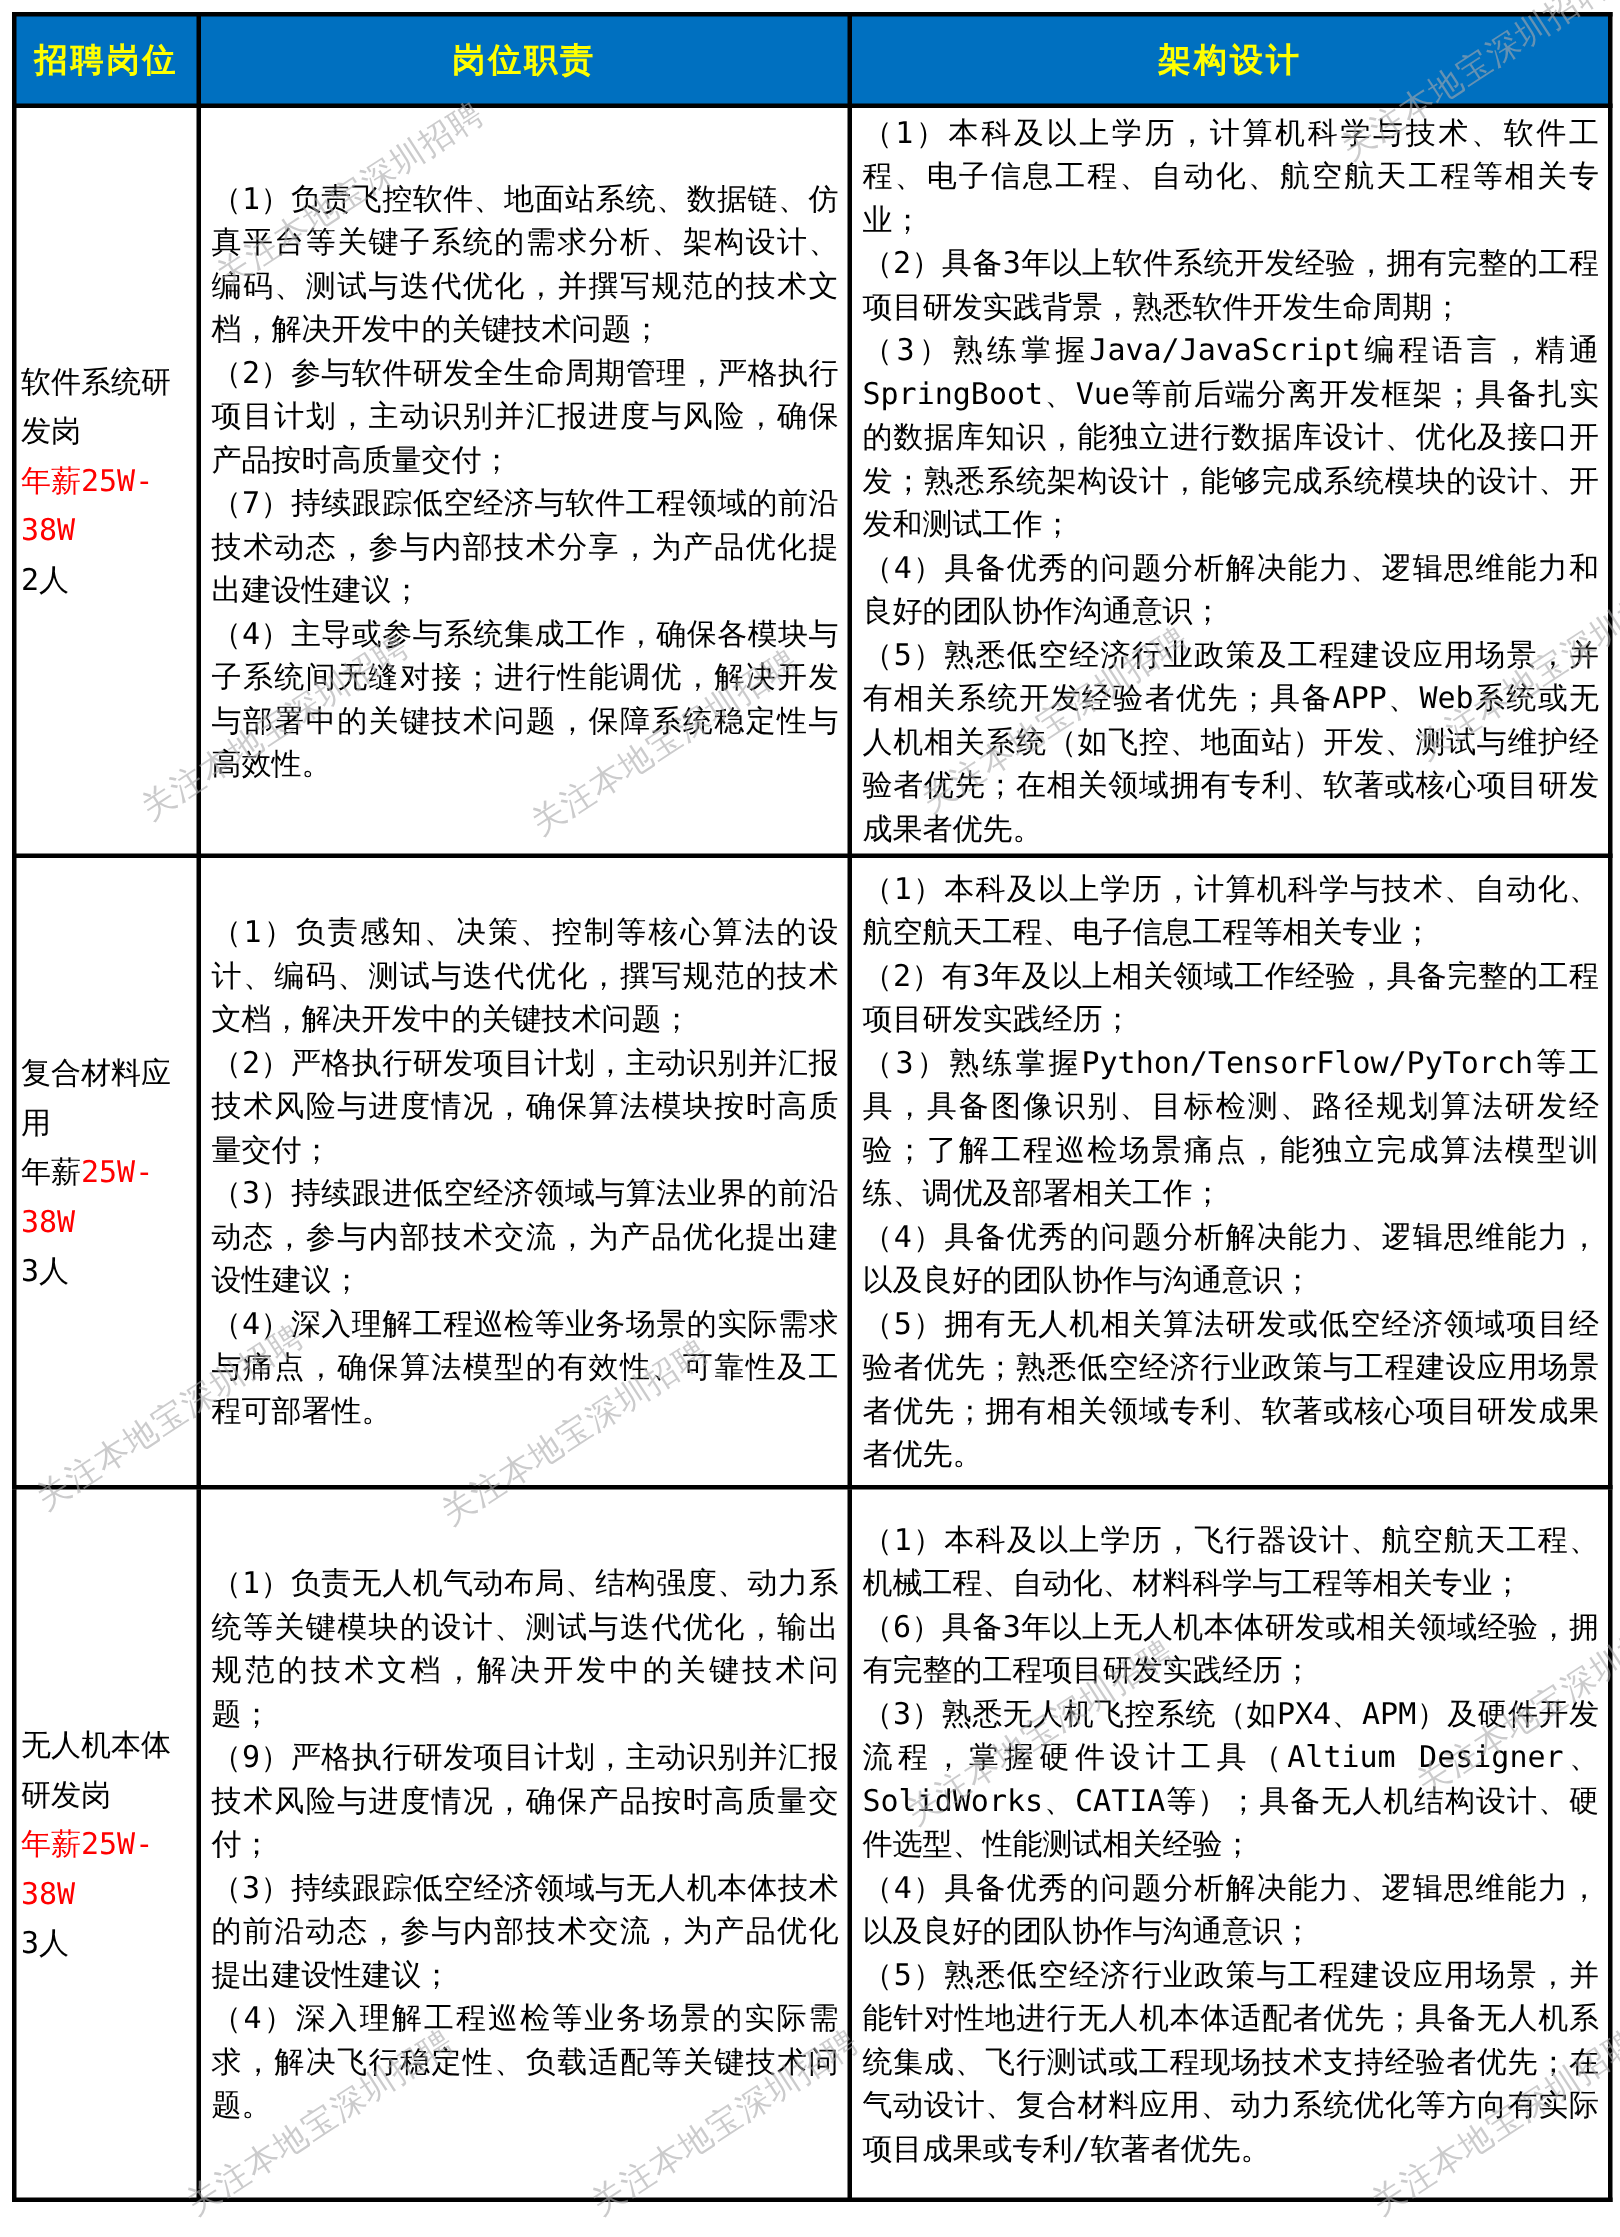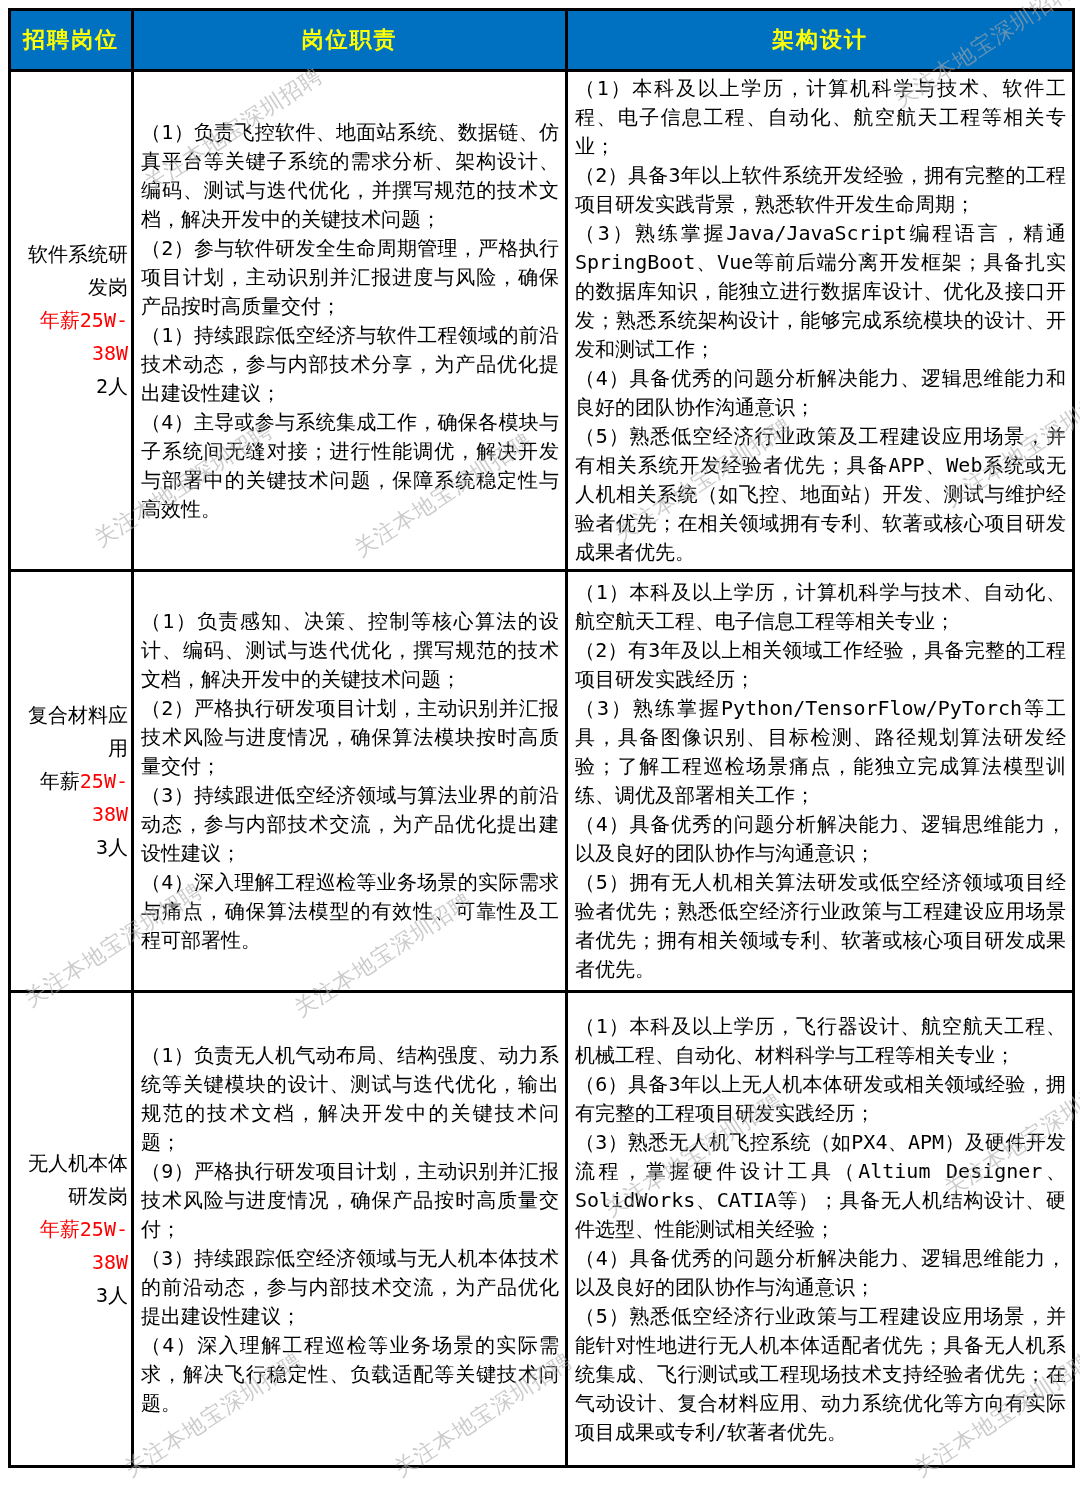--- a/index.html
+++ b/index.html
@@ -28,21 +28,21 @@
   thead th{
     background:#0070C0;
     color:#FFFF00;
     font-size:22px;
     font-weight:bold;
     height:56px;
     text-align:center;
     letter-spacing:2px;
   }
   td.pos{
-    text-align:right;
+    text-align:left;
     font-size:20px;
     line-height:33px;
     padding:0 3px;
   }
   td.pos .red{color:#FF0000;}
   td.duties, td.quals{
     font-size:20px;
     line-height:29px;
     text-align:justify;
     padding:2px 6px 2px 7px;
@@ -88,21 +88,21 @@
 
       <tr class="r1">
         <td class="pos">
           <div>软件系统研发岗</div>
           <div><span></span><span class="red">年薪25W-38W</span></div>
           <div>2人</div>
         </td>
         <td class="duties">
           <p>（1）负责飞控软件、地面站系统、数据链、仿真平台等关键子系统的需求分析、架构设计、编码、测试与迭代优化，并撰写规范的技术文档，解决开发中的关键技术问题；</p>
           <p>（2）参与软件研发全生命周期管理，严格执行项目计划，主动识别并汇报进度与风险，确保产品按时高质量交付；</p>
-          <p>（1）持续跟踪低空经济与软件工程领域的前沿技术动态，参与内部技术分享，为产品优化提出建设性建议；</p>
+          <p>（7）持续跟踪低空经济与软件工程领域的前沿技术动态，参与内部技术分享，为产品优化提出建设性建议；</p>
           <p>（4）主导或参与系统集成工作，确保各模块与子系统间无缝对接；进行性能调优，解决开发与部署中的关键技术问题，保障系统稳定性与高效性。</p>
         </td>
         <td class="quals">
           <p>（1）本科及以上学历，计算机科学与技术、软件工程、电子信息工程、自动化、航空航天工程等相关专业；</p>
           <p>（2）具备3年以上软件系统开发经验，拥有完整的工程项目研发实践背景，熟悉软件开发生命周期；</p>
           <p>（3）熟练掌握Java/JavaScript编程语言，精通SpringBoot、Vue等前后端分离开发框架；具备扎实的数据库知识，能独立进行数据库设计、优化及接口开发；熟悉系统架构设计，能够完成系统模块的设计、开发和测试工作；</p>
           <p>（4）具备优秀的问题分析解决能力、逻辑思维能力和良好的团队协作沟通意识；</p>
           <p>（5）熟悉低空经济行业政策及工程建设应用场景，并有相关系统开发经验者优先；具备APP、Web系统或无人机相关系统（如飞控、地面站）开发、测试与维护经验者优先；在相关领域拥有专利、软著或核心项目研发成果者优先。</p>
         </td>
       </tr>

